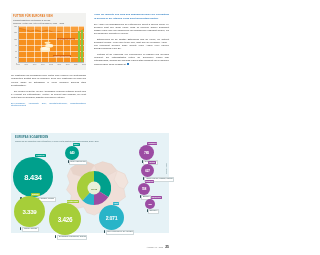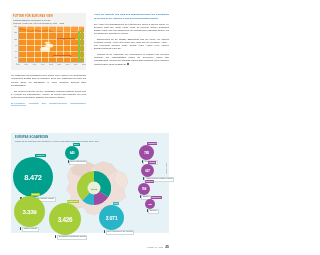--- a/index.html
+++ b/index.html
@@ -186,21 +186,21 @@
             <path d="M17.73,11.25 A21,21 0 0 1 -0.00,21.00 L-0.00,7.00 A7,7 0 0 0 5.91,3.75 Z" fill="#9c4ca3"></path>
             <path d="M-0.00,21.00 A21,21 0 0 1 -14.38,15.31 L-4.79,5.10 A7,7 0 0 0 -0.00,7.00 Z" fill="#29b4c8"></path>
             <path d="M-14.38,15.31 A21,21 0 0 1 -0.00,-21.00 L-0.00,-7.00 A7,7 0 0 0 -4.79,5.10 Z" fill="#a6ce39"></path>
           </g>
       </svg>
       <div class="donut-hole">EU-28</div>
     </div>
 
     <div id="bubbles">
         <div class="bub" style="left: 2px; top: 24px; width: 40px; height: 40px; background: rgb(0, 160, 140); font-size: 7.5px;">
-          <span>8.472</span>
+          <span>8.434</span>
         </div>
         <div class="chip" style="left: 24px; top: 21px; background: rgb(0, 160, 140);">Frankreich</div>
         <div class="pin" style="left: 9.2px; top: 64.2px;"></div>
         <div class="tagline" style="left: 12.4px; top: 64.2px; max-width: 46px; overflow: hidden; text-overflow: ellipsis;">Frankreich: Getreide, Ölsaaten, Silomais</div>
         <div class="bub" style="left: 3px; top: 63px; width: 31px; height: 31px; background: rgb(166, 206, 57); font-size: 6.2px;">
           <span>3.339</span>
         </div>
         <div class="chip" style="left: 20.05px; top: 60px; background: rgb(166, 206, 57);">Spanien</div>
         <div class="pin" style="left: 8.58px; top: 94.2px;"></div>
         <div class="tagline" style="left: 11.06px; top: 94.2px; max-width: 46px; overflow: hidden; text-overflow: ellipsis;">Spanien: Grünland</div>

